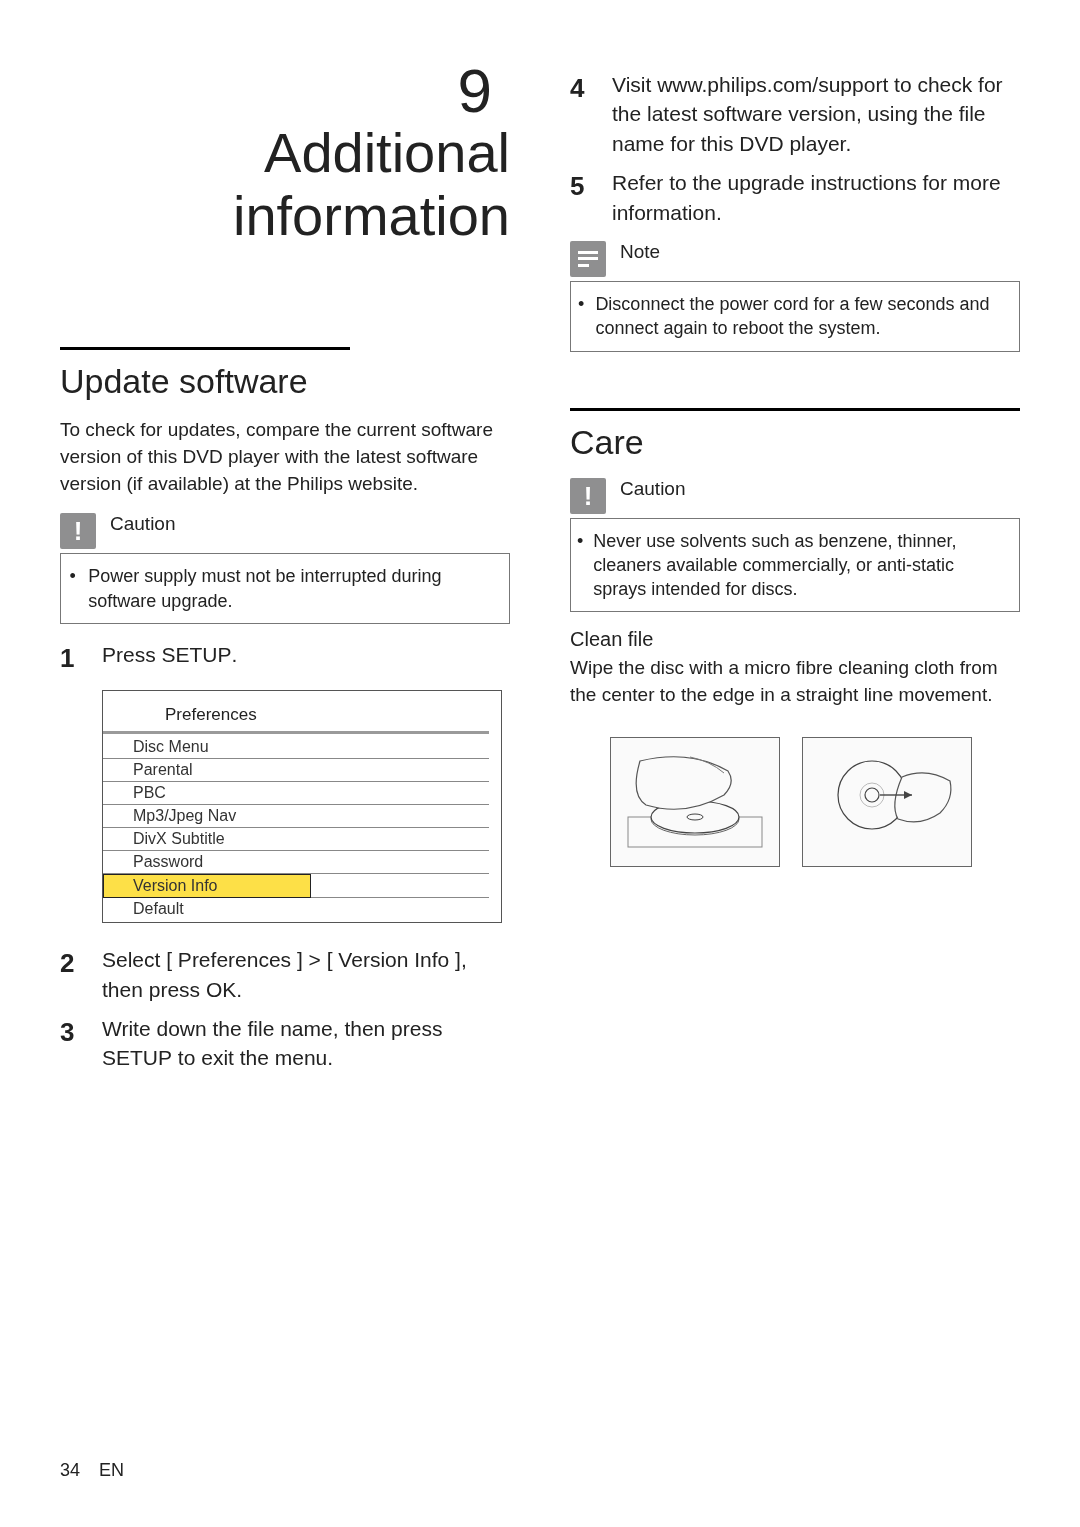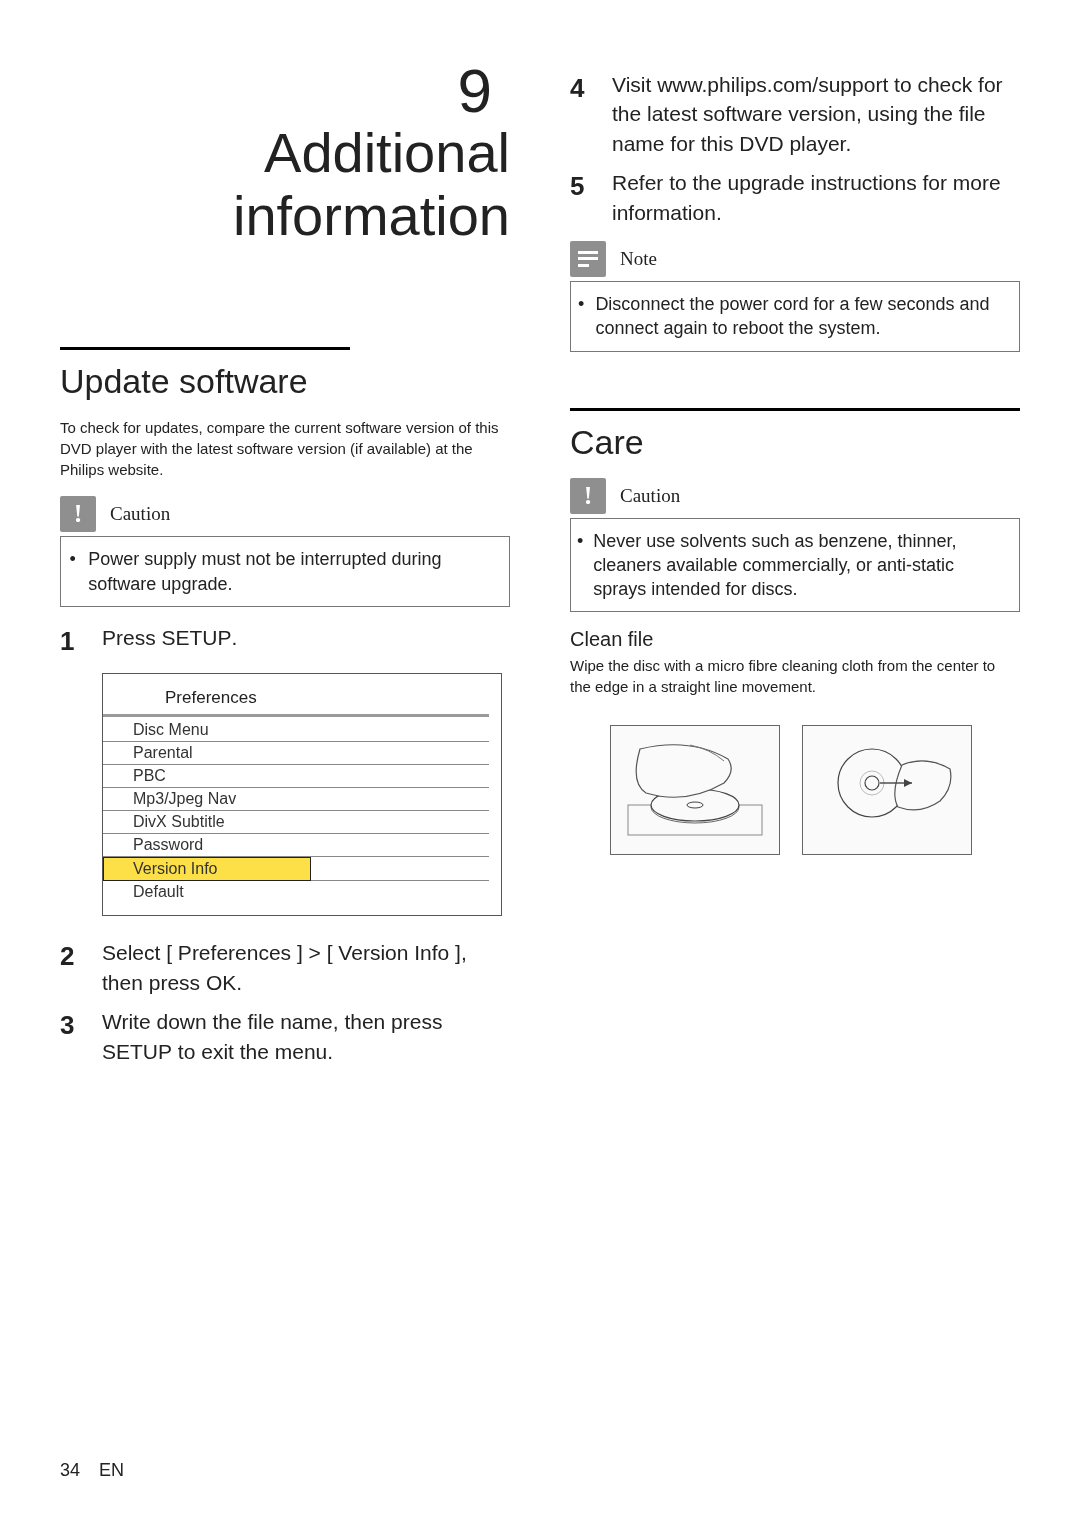--- a/index.html
+++ b/index.html
@@ -46,35 +46,34 @@
     border-top: 3px solid #000;
     width: 290px;
     margin-bottom: 12px;
   }
   .section-title {
     font-size: 34px;
     font-weight: 400;
     margin-bottom: 16px;
   }
   .body-text {
-    font-size: 15px;
+    font-size: 19px;
     font-weight: 300;
     line-height: 1.4;
     margin-bottom: 16px;
   }
   .callout {
     break-inside: avoid;
     margin: 14px 0 16px 0;
   }
   .callout-head {
     display: flex;
-    align-items: center;
+    align-items: flex-start;
     gap: 14px;
     margin-bottom: 4px;
-    font-family: Liberation Serif, serif;
   }
   .callout-icon {
     width: 36px;
     height: 36px;
     background: #8f8f90;
     border-radius: 2px;
     color: #fff;
     display: flex;
     align-items: center;
     justify-content: center;
@@ -134,21 +133,21 @@
     font-weight: 300;
   }
   .b {
     font-weight: 500;
     margin-top: 8px;
   }
   .menu-ui {
     break-inside: avoid;
     border: 1px solid #555;
     margin: 14px 0 22px 42px;
-    padding: 14px 12px 12px 0;
+    padding: 14px 12px 2px 0;
     width: 400px;
     font-family: Arial, Helvetica, sans-serif;
   }
   .menu-header {
     font-size: 17px;
     padding: 0 0 6px 62px;
     color: #222;
   }
   .menu-divider {
     border: none;

